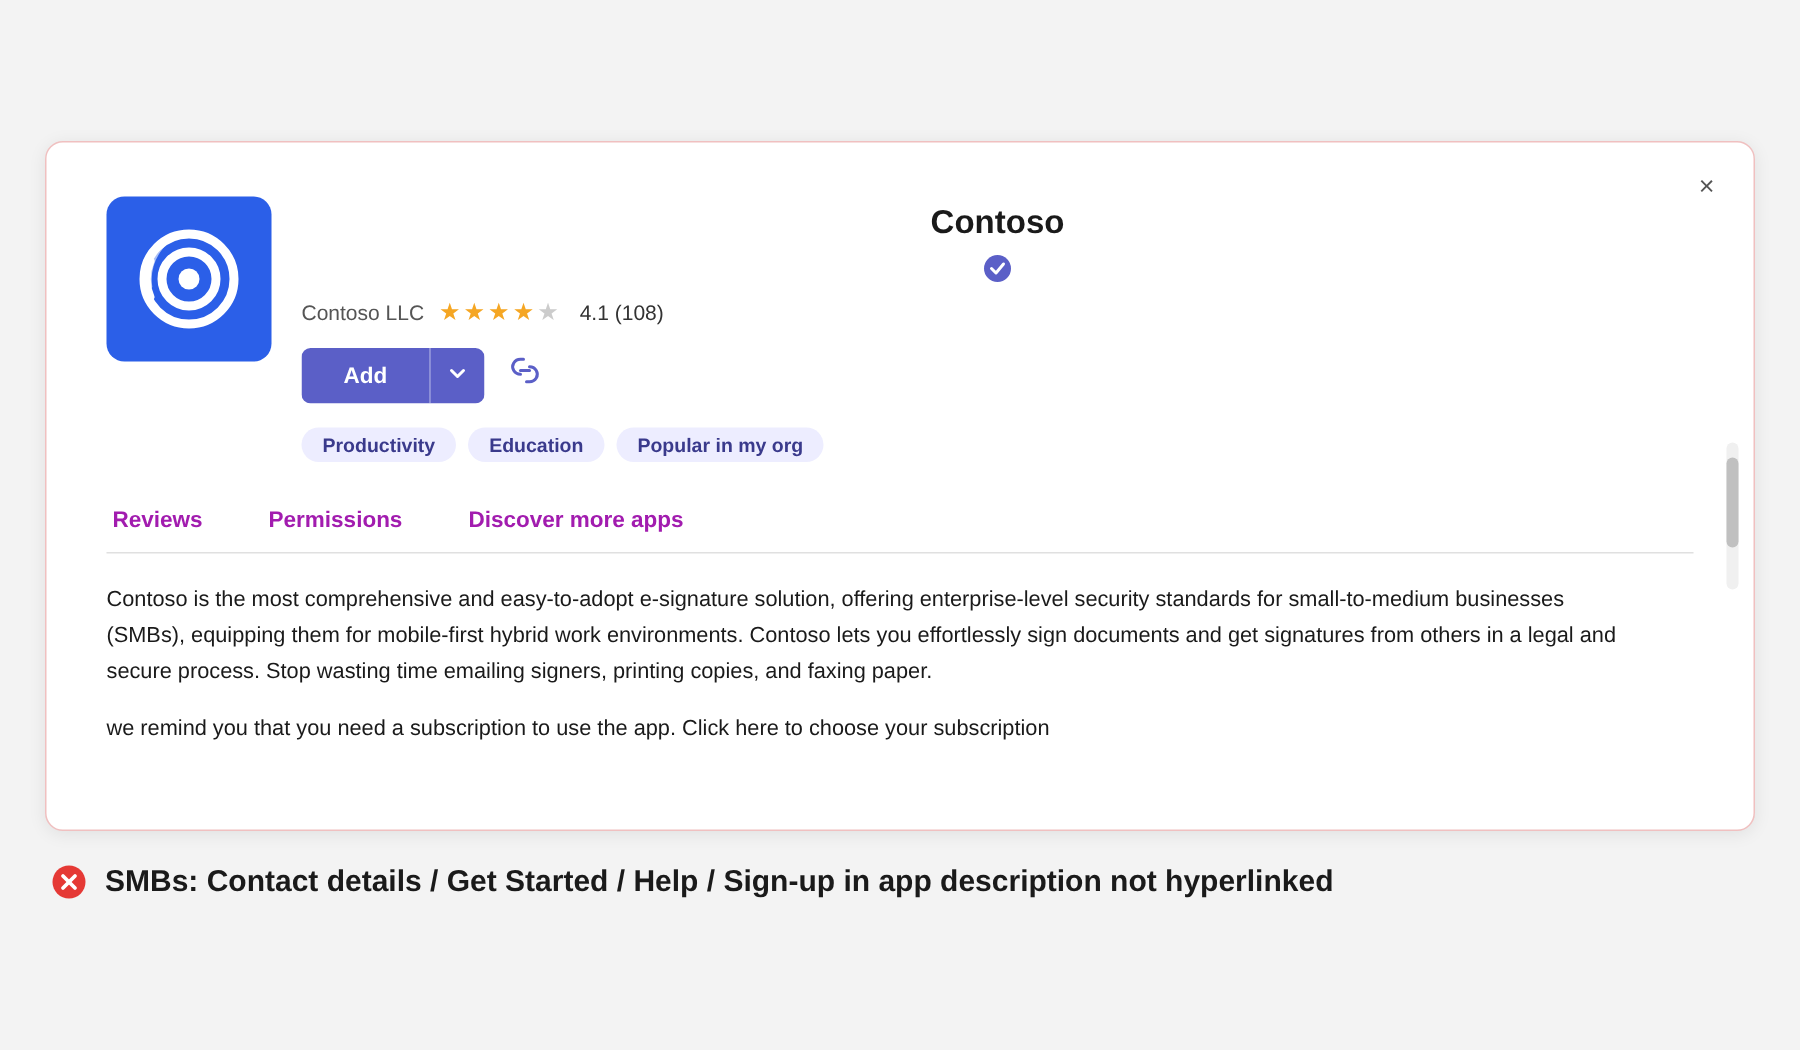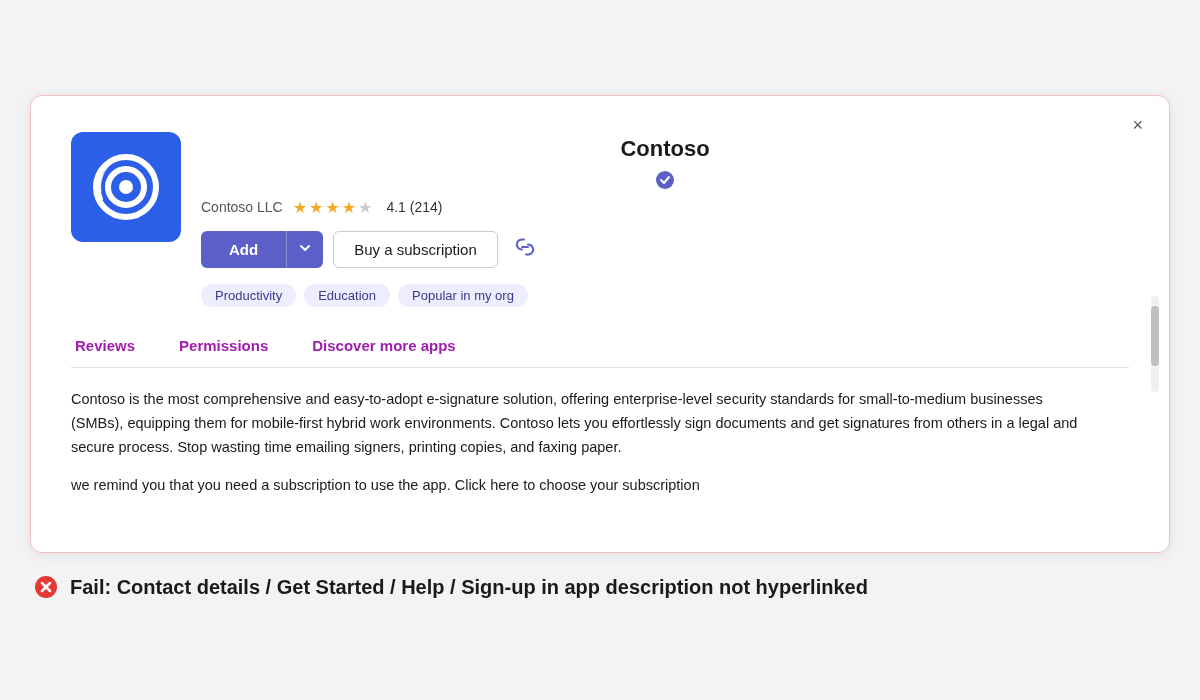--- a/index.html
+++ b/index.html
@@ -155,21 +155,21 @@
       display: flex;
       gap: 8px;
       flex-wrap: wrap;
     }
     .tag {
       background: #ededff;
       color: #3a3a8c;
       border-radius: 20px;
       padding: 4px 14px;
       font-size: 13px;
-      font-weight: 400;
+      font-weight: 700;
     }
     .tabs-row {
       display: flex;
       gap: 0;
       border-bottom: 1.5px solid #e0e0e0;
       margin-bottom: 20px;
       margin-top: 20px;
     }
     .tab {
       padding: 10px 20px 12px 4px;
@@ -267,34 +267,33 @@
           <span class="publisher-name">Contoso LLC</span>
           <div class="stars">
             <span class="star filled">★</span>
             <span class="star filled">★</span>
             <span class="star filled">★</span>
             <span class="star half">★</span>
             <span class="star empty">★</span>
           </div>
           <span class="rating-text">
             <span>4.1</span>
-            (<span>214</span>)
+            (<span>108</span>)
           </span>
         </div>
 
         <div class="action-row">
           <div class="add-btn-group">
             <button class="add-btn-main">Add</button>
             <button class="add-btn-dropdown">
               <svg width="12" height="12" viewBox="0 0 12 12">
                 <polyline points="2,4 6,8 10,4" stroke="white" stroke-width="2" fill="none" stroke-linecap="round" stroke-linejoin="round"></polyline>
               </svg>
             </button>
           </div>
-          <button class="buy-sub-btn">Buy a subscription</button>
           <button class="link-icon-btn">
             <svg width="22" height="22" viewBox="0 0 22 22">
               <path d="M8 13.5 Q5 13.5 3.5 11 Q2 8.5 3.5 6 Q5 3.5 8 3.5 L10 3.5" stroke="#5b5fc7" stroke-width="2" fill="none" stroke-linecap="round"></path>
               <path d="M14 8.5 Q17 8.5 18.5 11 Q20 13.5 18.5 16 Q17 18.5 14 18.5 L12 18.5" stroke="#5b5fc7" stroke-width="2" fill="none" stroke-linecap="round"></path>
               <line x1="8" y1="11" x2="14" y2="11" stroke="#5b5fc7" stroke-width="2" stroke-linecap="round"></line>
             </svg>
           </button>
         </div>
 
         <div class="tags-row">
@@ -323,15 +322,15 @@
   </div>
 
   <div class="fail-bar">
     <span class="fail-icon">
       <svg width="24" height="24" viewBox="0 0 24 24">
         <circle cx="12" cy="12" r="11" fill="#e53935"></circle>
         <line x1="8" y1="8" x2="16" y2="16" stroke="white" stroke-width="2.5" stroke-linecap="round"></line>
         <line x1="16" y1="8" x2="8" y2="16" stroke="white" stroke-width="2.5" stroke-linecap="round"></line>
       </svg>
     </span>
-    <span class="fail-text">Fail: Contact details / Get Started / Help / Sign-up in app description not hyperlinked</span>
+    <span class="fail-text">SMBs: Contact details / Get Started / Help / Sign-up in app description not hyperlinked</span>
   </div>
 </div>
 
 </body></html>

